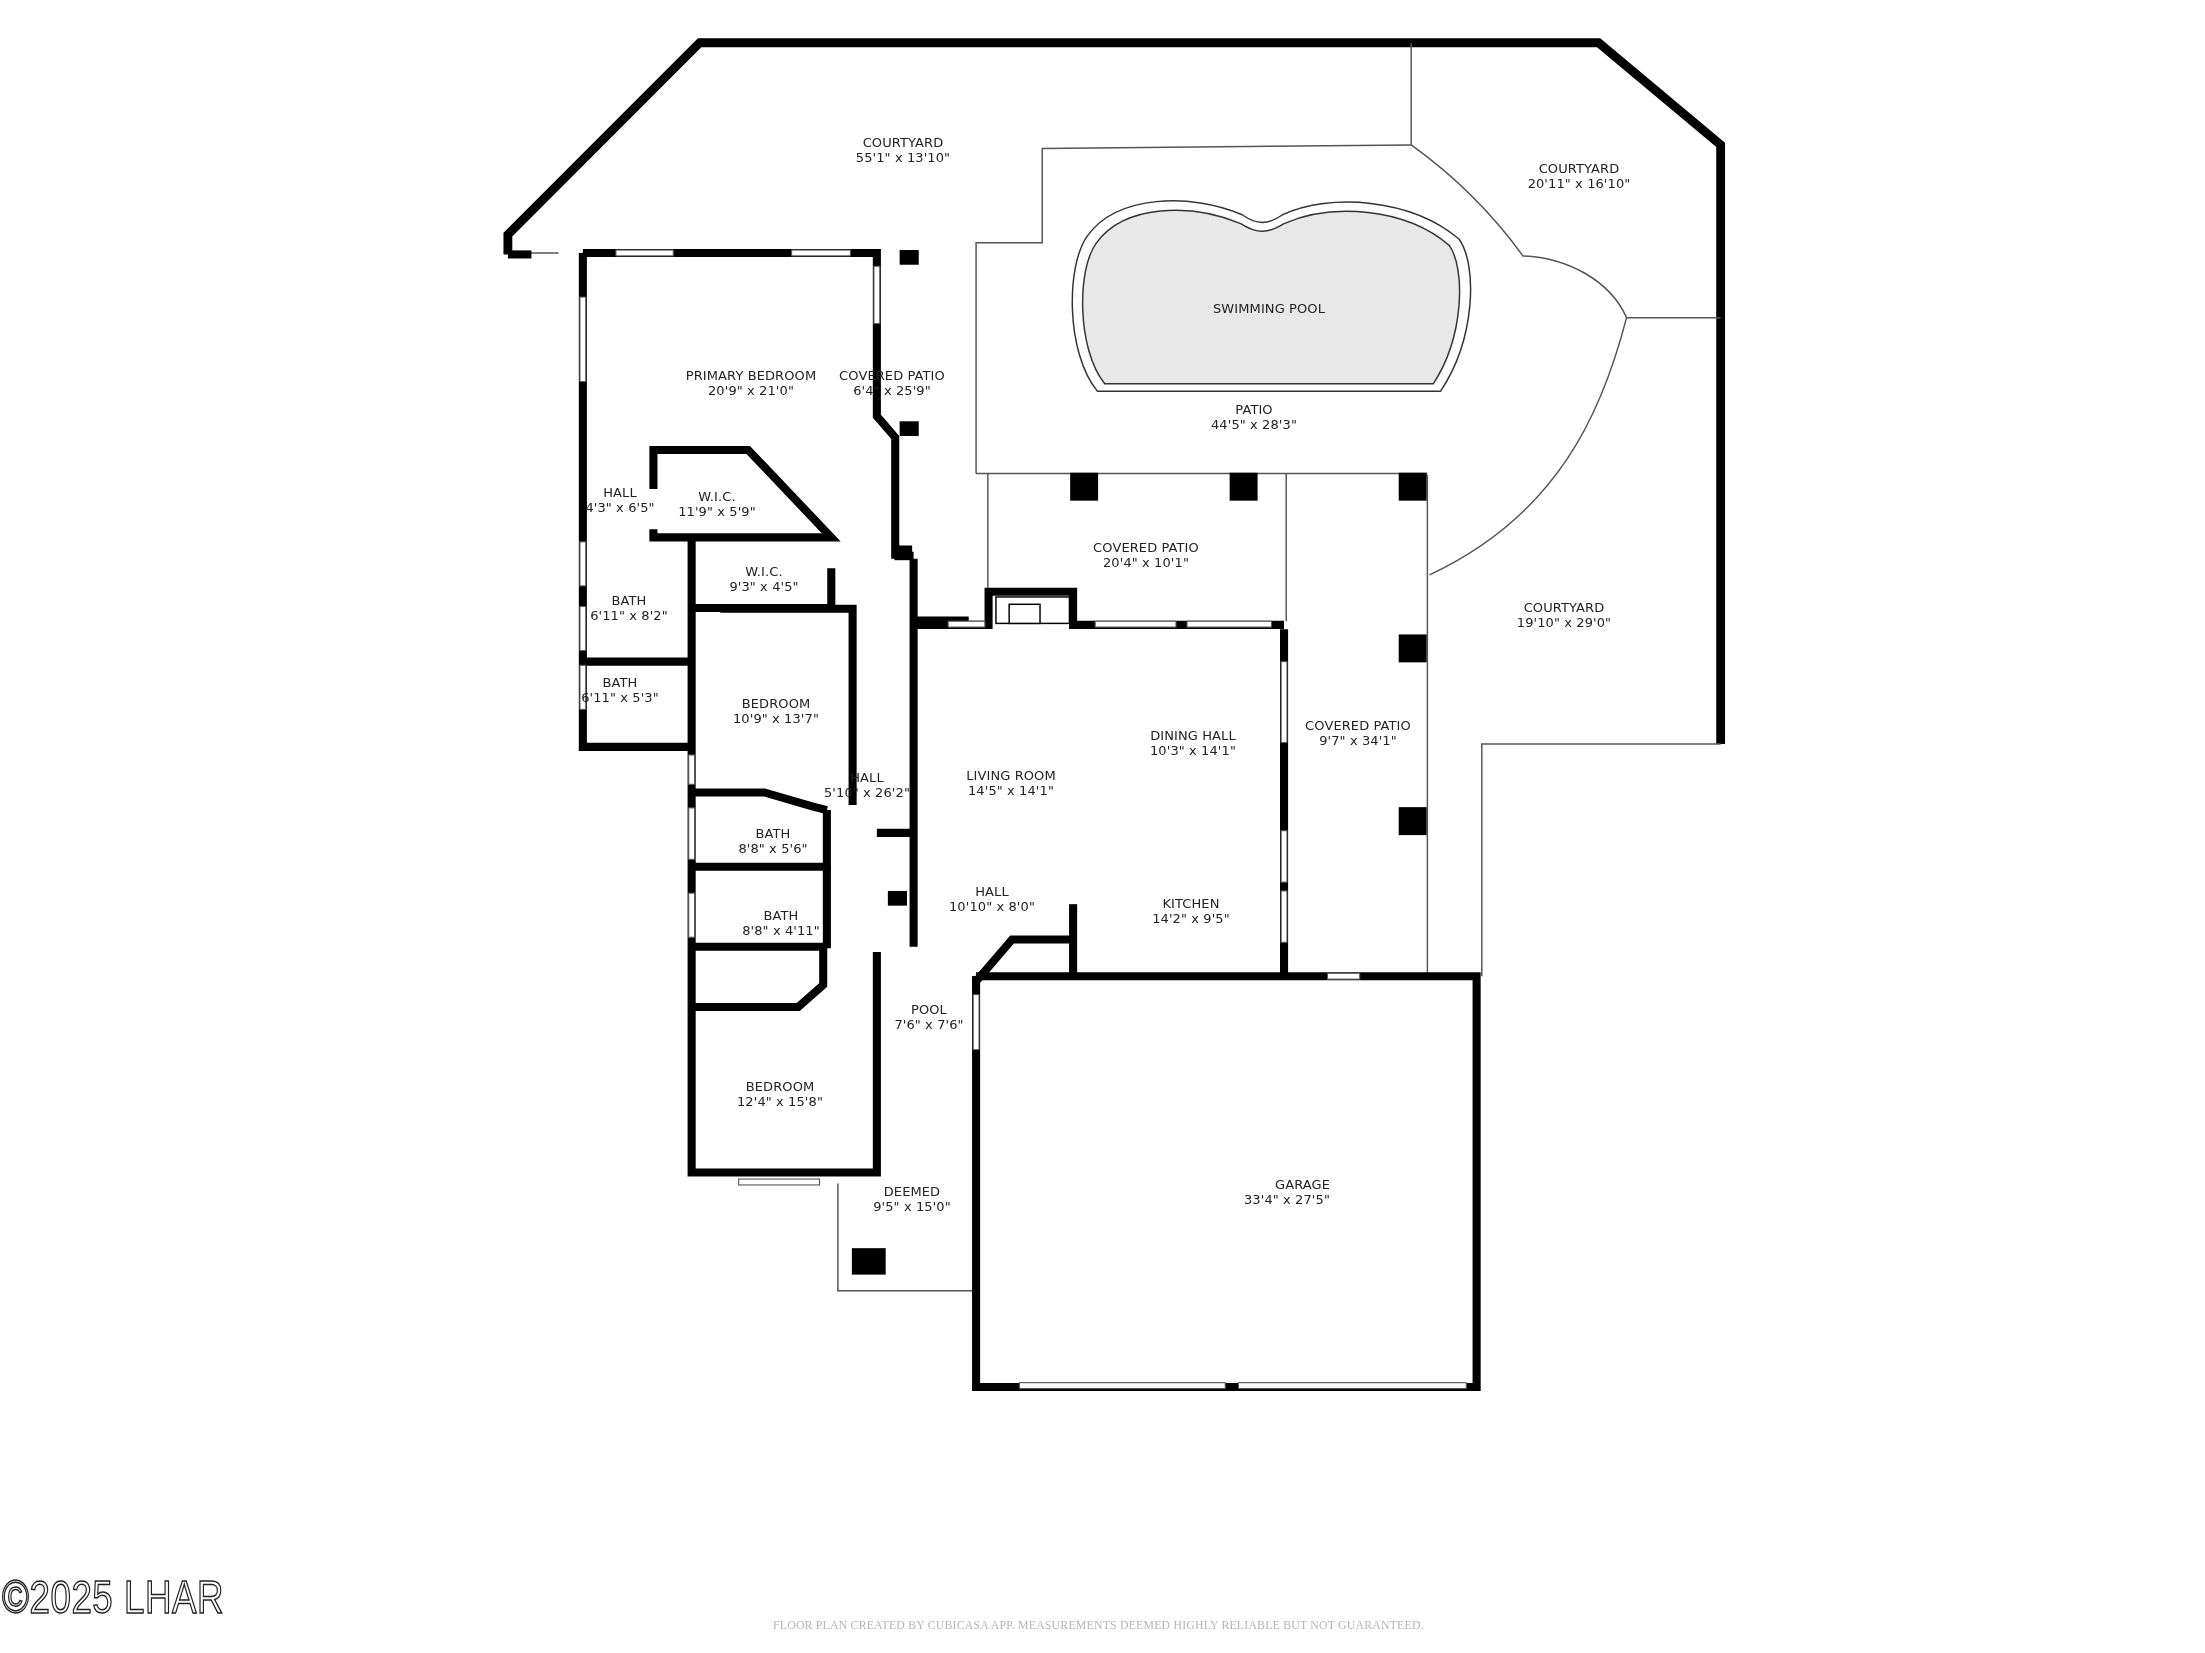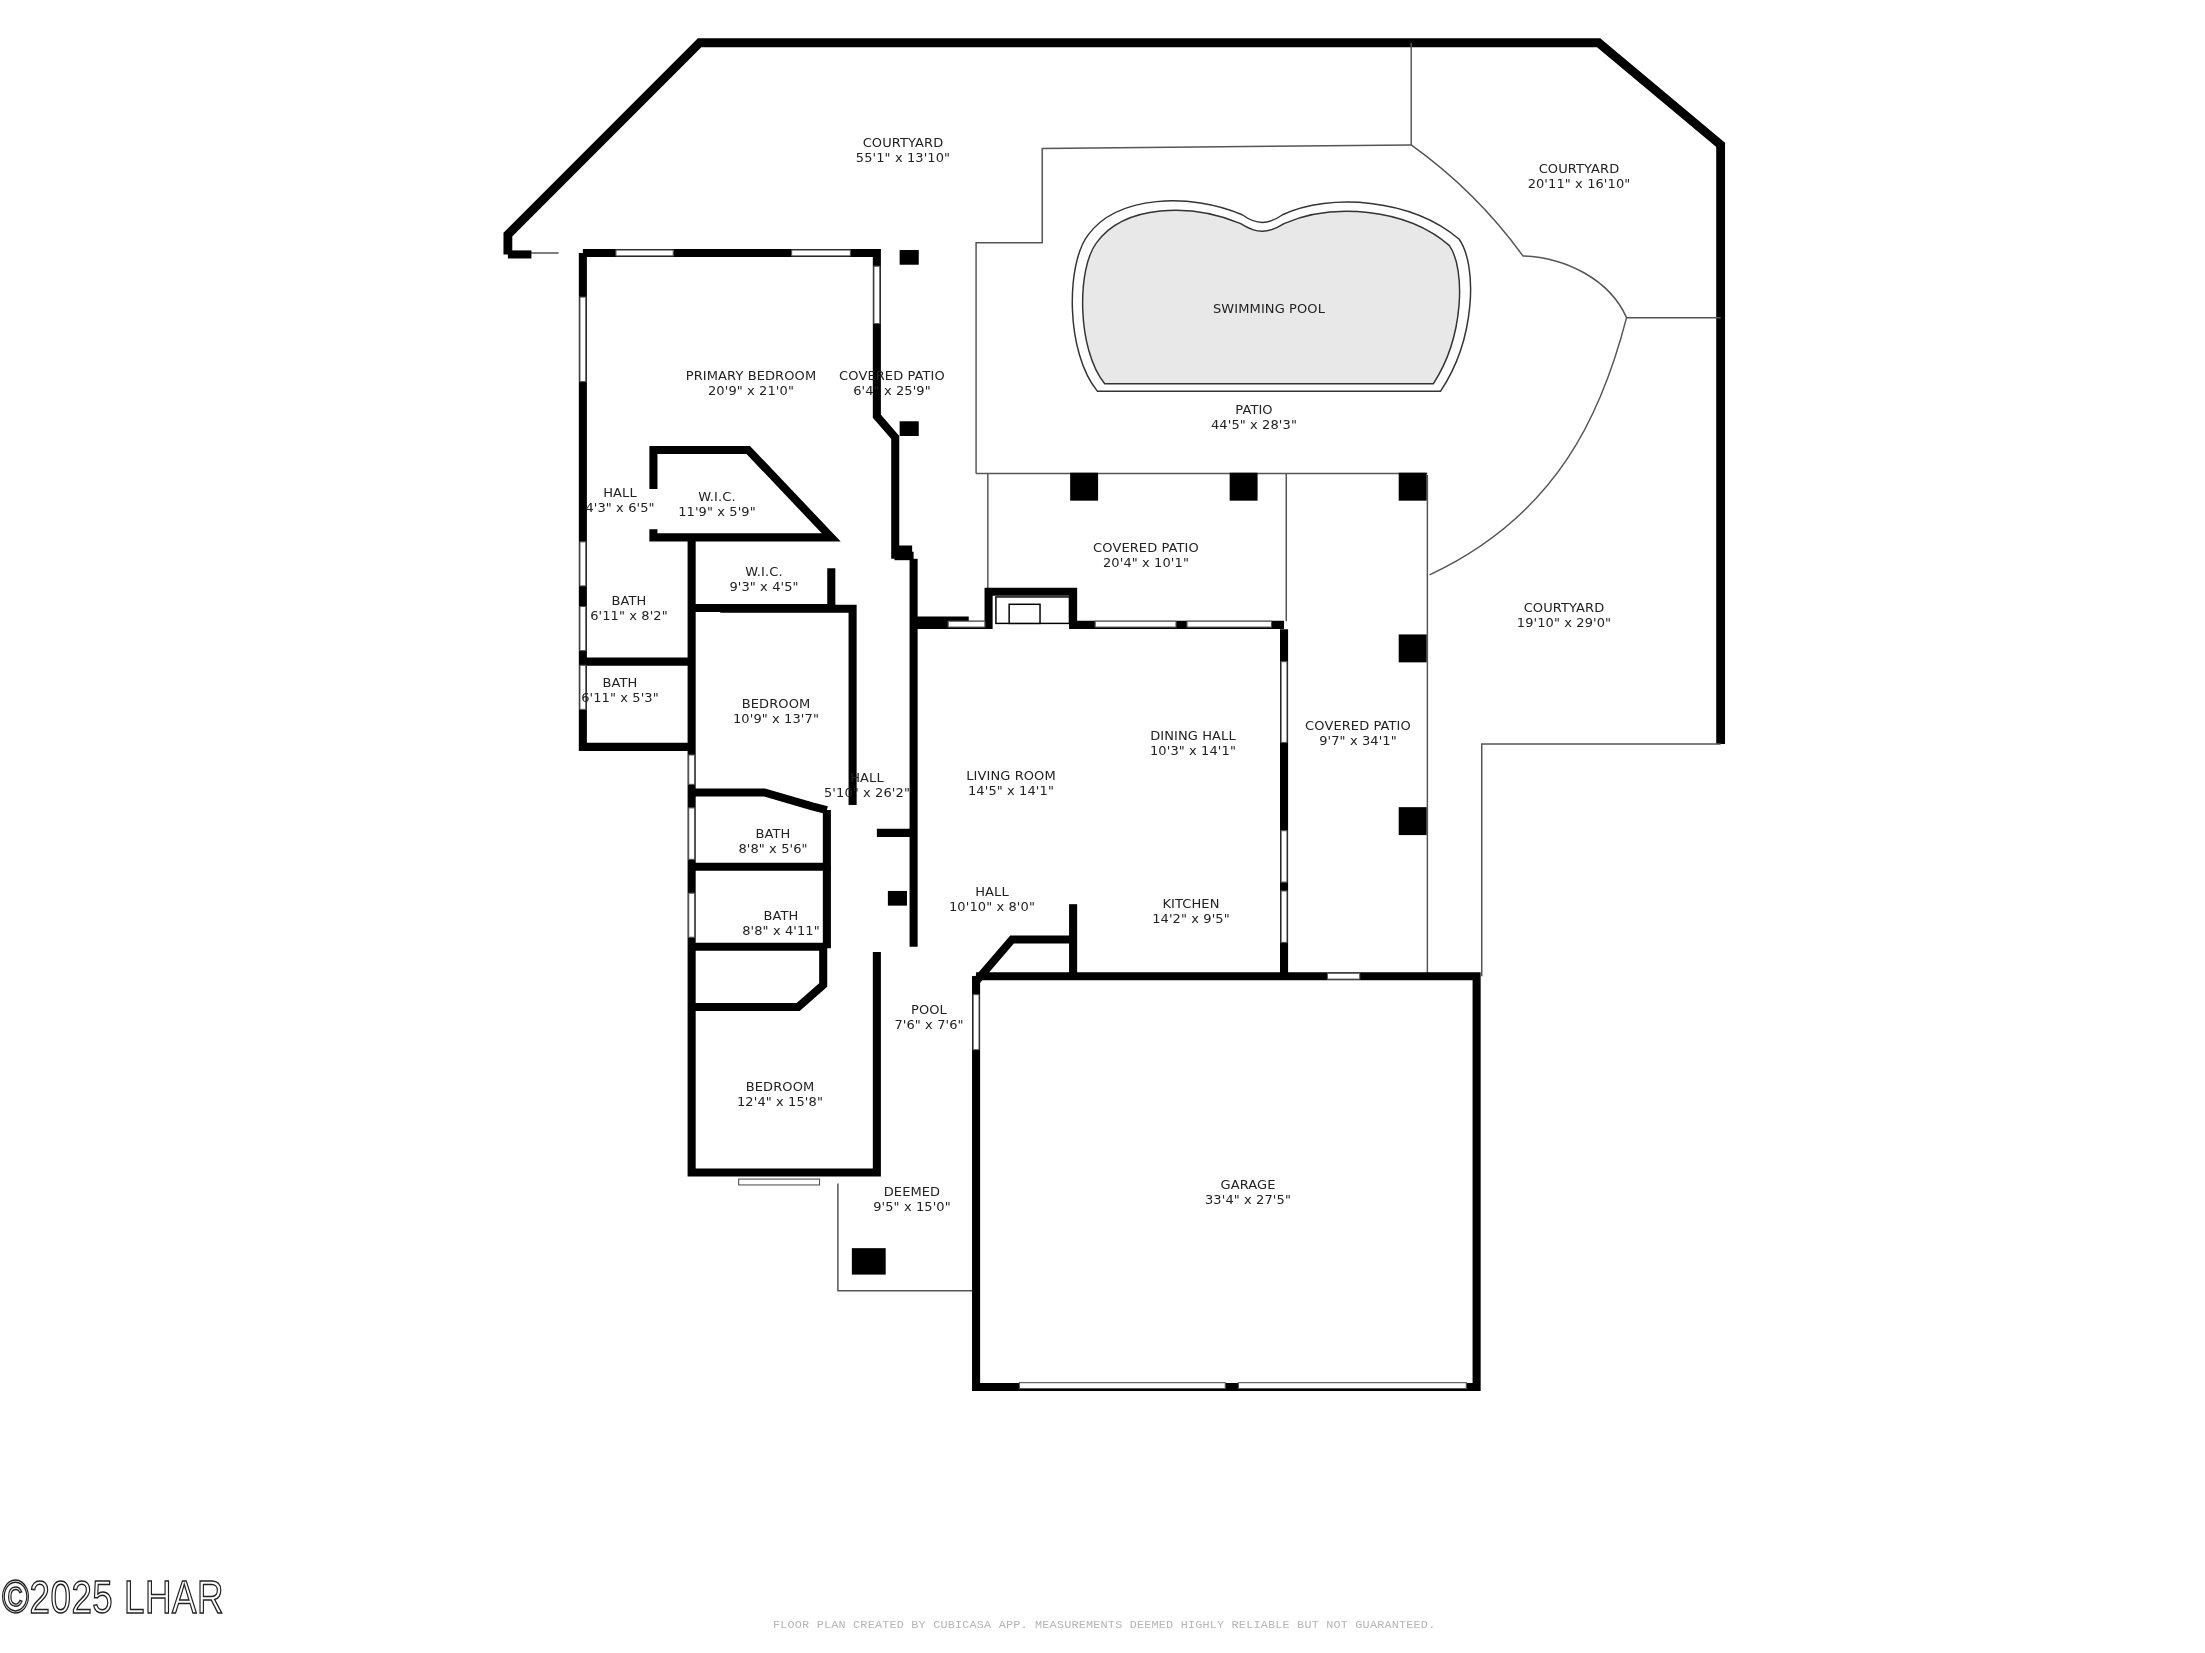--- a/index.html
+++ b/index.html
@@ -2,21 +2,21 @@
 <html style="font-size:11.8px"><head>
 <meta charset="utf-8">
 <style>
   html,body{margin:0;padding:0;background:#ffffff;}
   body{width:2205px;height:1654px;position:relative;overflow:hidden;font-family:"DejaVu Sans","Liberation Sans",sans-serif;}
   #plan{position:absolute;left:0;top:0;width:2205px;height:1654px;}
   .room-label{position:absolute;transform:translate(-50%,-50%);text-align:center;color:#222;font-size:13px;line-height:14.7px;white-space:nowrap;letter-spacing:0.1px;}
   .room-label .name{display:block;}
   .room-label .dim{display:block;}
   .watermark{position:absolute;left:1.5px;top:1569px;font-family:"Liberation Sans",sans-serif;font-size:47px;color:#fff;-webkit-text-stroke:1.5px #222;letter-spacing:0.7px;transform:scaleX(0.78);transform-origin:left top;white-space:nowrap;}
-  .credit{position:absolute;left:773px;top:1618px;font-family:Liberation Mono, monospace;font-size:11.8px;color:#b5b5b5;white-space:nowrap;letter-spacing:0.2px;}
+  .credit{position:absolute;left:773px;top:1618px;font-family:Liberation Serif, serif;font-size:11.8px;color:#b5b5b5;white-space:nowrap;letter-spacing:0.2px;}
 </style>
 </head>
 <body>
 
 <svg id="plan" viewBox="0 0 3000 2250" xmlns="http://www.w3.org/2000/svg">
 
   <g fill="none" stroke="#000" stroke-width="12" stroke-linejoin="miter">
     <polyline points="691,346 691,319 952,58 2175,58 2341,197 2341,1012"></polyline>
   </g>
 
@@ -199,21 +199,21 @@
       <span class="dim">19'10" x 29'0"</span>
     </div>
     <div class="room-label" style="left: 992px; top: 900px;">
       <span class="name">HALL</span>
       <span class="dim">10'10" x 8'0"</span>
     </div>
     <div class="room-label" style="left: 1163px; top: 912px; margin-left: 28px;">
       <span class="name">KITCHEN</span>
       <span class="dim">14'2" x 9'5"</span>
     </div>
-    <div class="room-label" style="left: 1248px; top: 1193px;">
+    <div class="room-label" style="left: 1287px; top: 1193px; text-align: right;">
       <span class="name">GARAGE</span>
       <span class="dim">33'4" x 27'5"</span>
     </div>
   </div>
 
 <div class="watermark">©2025 LHAR</div>
 <div class="credit">FLOOR PLAN CREATED BY CUBICASA APP. MEASUREMENTS DEEMED HIGHLY RELIABLE BUT NOT GUARANTEED.</div>
 
 
 </body></html>

